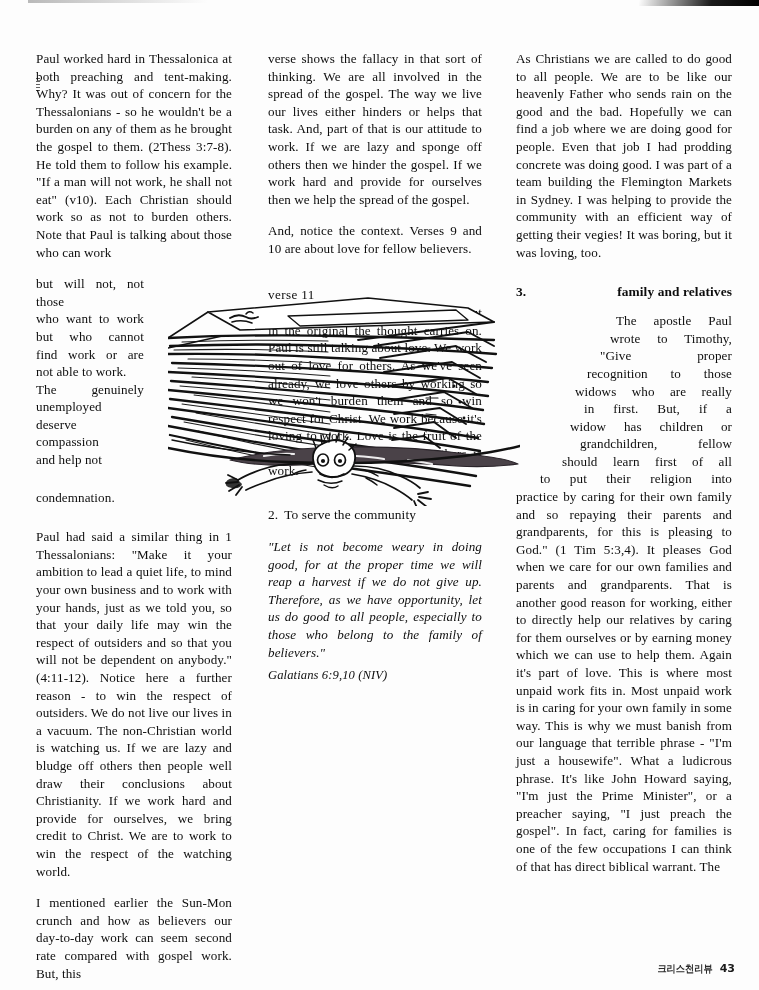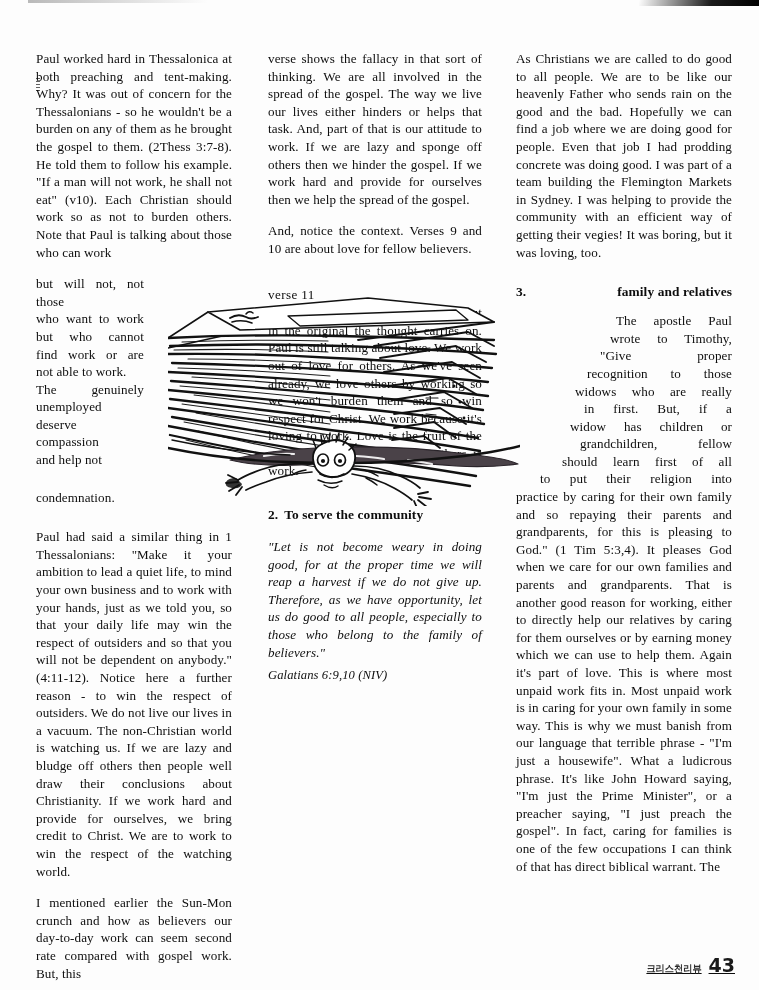--- a/index.html
+++ b/index.html
@@ -84,21 +84,21 @@
   h2.sect-right .l1 {
     display: block;
     text-align: justify;
     text-align-last: justify;
   }
   h2.sect-right .l2 { display: block; text-align: right; }
 
   h2.sect-mid {
     font-size: 13.4px;
     line-height: 17px;
-    font-weight: bold;
+    font-weight: normal;
     margin: 12px 0 15px 0;
     text-align: left;
   }
   h2.sect-mid .num { margin-right: 6px; }
 
   .verse-lead {
     display: block;
     margin-bottom: 1px;
     letter-spacing: .4px;
   }
@@ -145,35 +145,34 @@
     pointer-events: none;
   }
   #illustration svg { display: block; width: 100%; height: 100%; }
 
   
   #footer {
     position: absolute;
     right: 24px;
     bottom: 14px;
     display: flex;
-    align-items: flex-end;
+    align-items: flex-start;
     gap: 5px;
-    text-decoration: underline;
   }
   .masthead-kr {
     font-size: 10px;
     letter-spacing: 0px;
     font-weight: bold;
     color: #2b2b2b;
     font-family: "DejaVu Sans", sans-serif;
     transform: scaleX(0.92);
     filter: blur(0.25px);
   }
   .page-num {
-    font-size: 19px;
+    font-size: 11px;
     font-weight: bold;
     color: #1a1a1a;
     font-family: "DejaVu Sans", sans-serif;
     filter: blur(0.2px);
   }
 </style>
 </head>
 <body>
 
 <div id="page">

